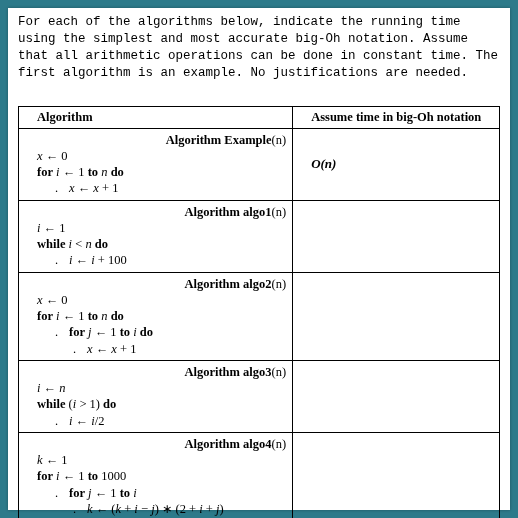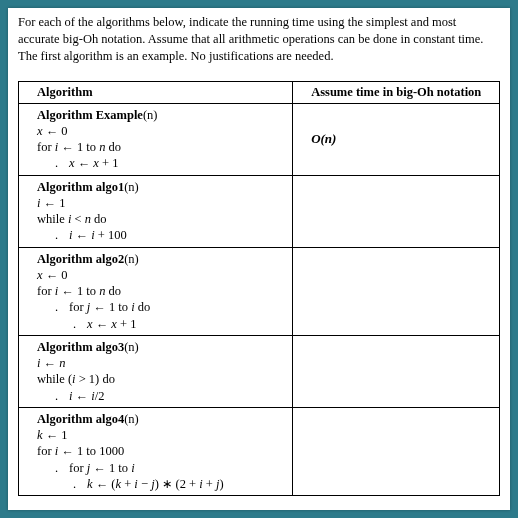--- a/index.html
+++ b/index.html
@@ -15,47 +15,48 @@
   }
   .page {
     background: #fff;
     width: 100%;
     height: 100%;
     padding: 6px 10px 0 10px;
     box-shadow: 0 0 3px rgba(0,0,0,0.3);
   }
   .instructions {
     line-height: 1.35;
-    margin-bottom: 16px;
+    margin-bottom: 24px;
+    font-family: Liberation Mono, monospace;
   }
   table {
     border-collapse: collapse;
     width: 100%;
     table-layout: fixed;
   }
   col.col-algo { width: 57%; }
   col.col-rt   { width: 43%; }
   th, td {
     border: 1px solid #000;
     padding: 3px 6px 3px 18px;
     vertical-align: top;
     font-size: 12.5px;
   }
   th {
     text-align: left;
     font-weight: bold;
     font-size: 12.5px;
   }
   .algo-block { line-height: 1.3; }
-  .algo-title { font-weight: bold; }
+  .algo-title { font-weight: bold; text-align: right; }
   .algo-title .argn { font-weight: normal; }
   .ind1 { display: block; padding-left: 0px; }
   .ind2 { display: block; padding-left: 18px; }
   .ind3 { display: block; padding-left: 36px; }
-  .kw { font-weight: normal; margin-top: 48px; }
+  .kw { font-weight: bold; margin-top: 48px; }
   .it { font-style: italic; }
   .dotcell::before { content: "."; color:#000; display:inline-block; width:14px; }
   .rt-cell { font-weight: bold; font-size: 13px; vertical-align: middle; font-style: italic; }
 </style>
 </head>
 <body>
 
 <div class="page">
   <p class="instructions">For each of the algorithms below, indicate the running time using the simplest and most accurate big-Oh notation. Assume that all arithmetic operations can be done in constant time. The first algorithm is an example. No justifications are needed.</p>
 

